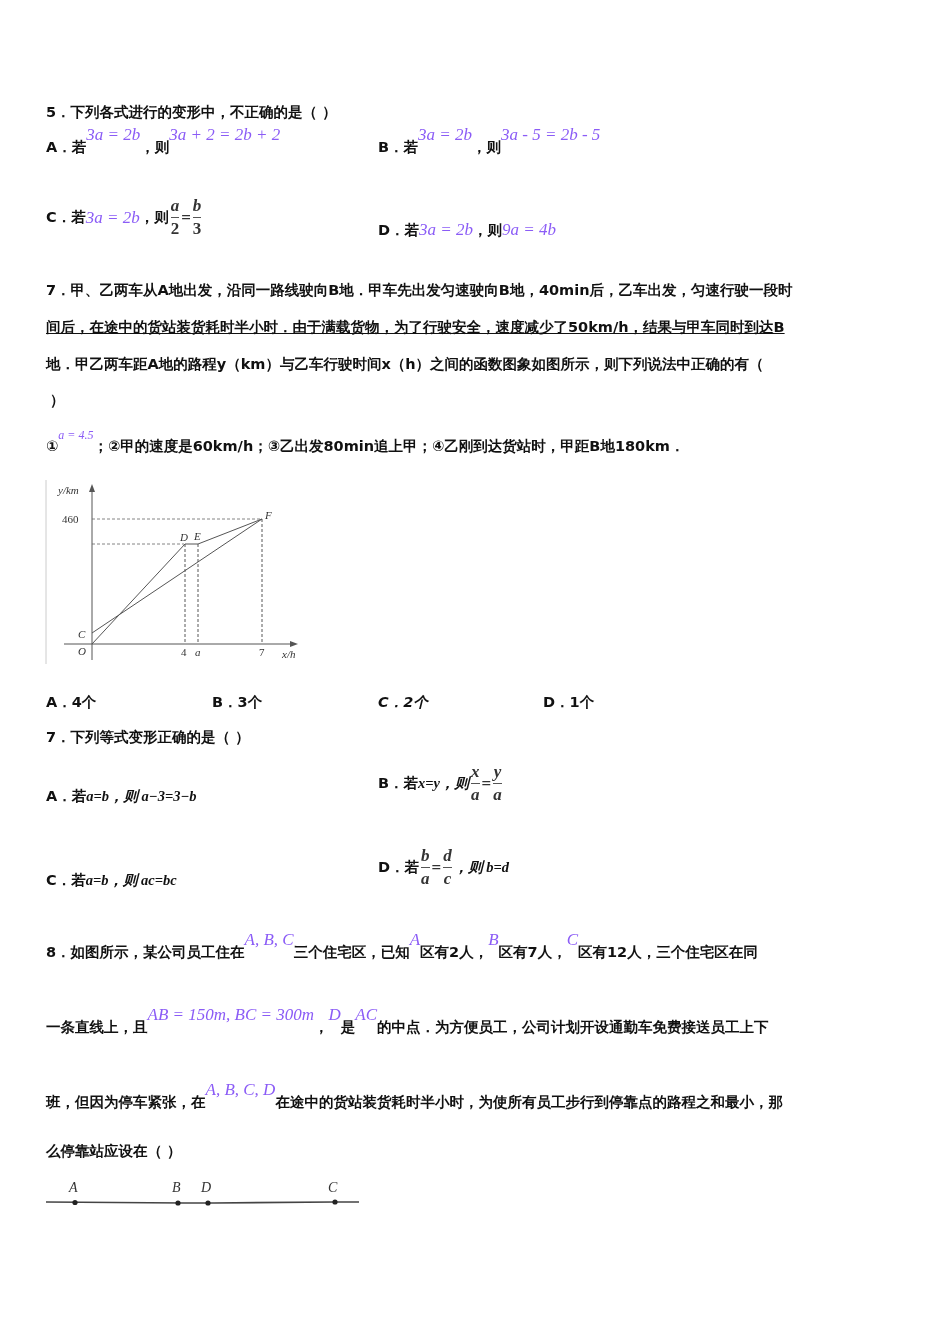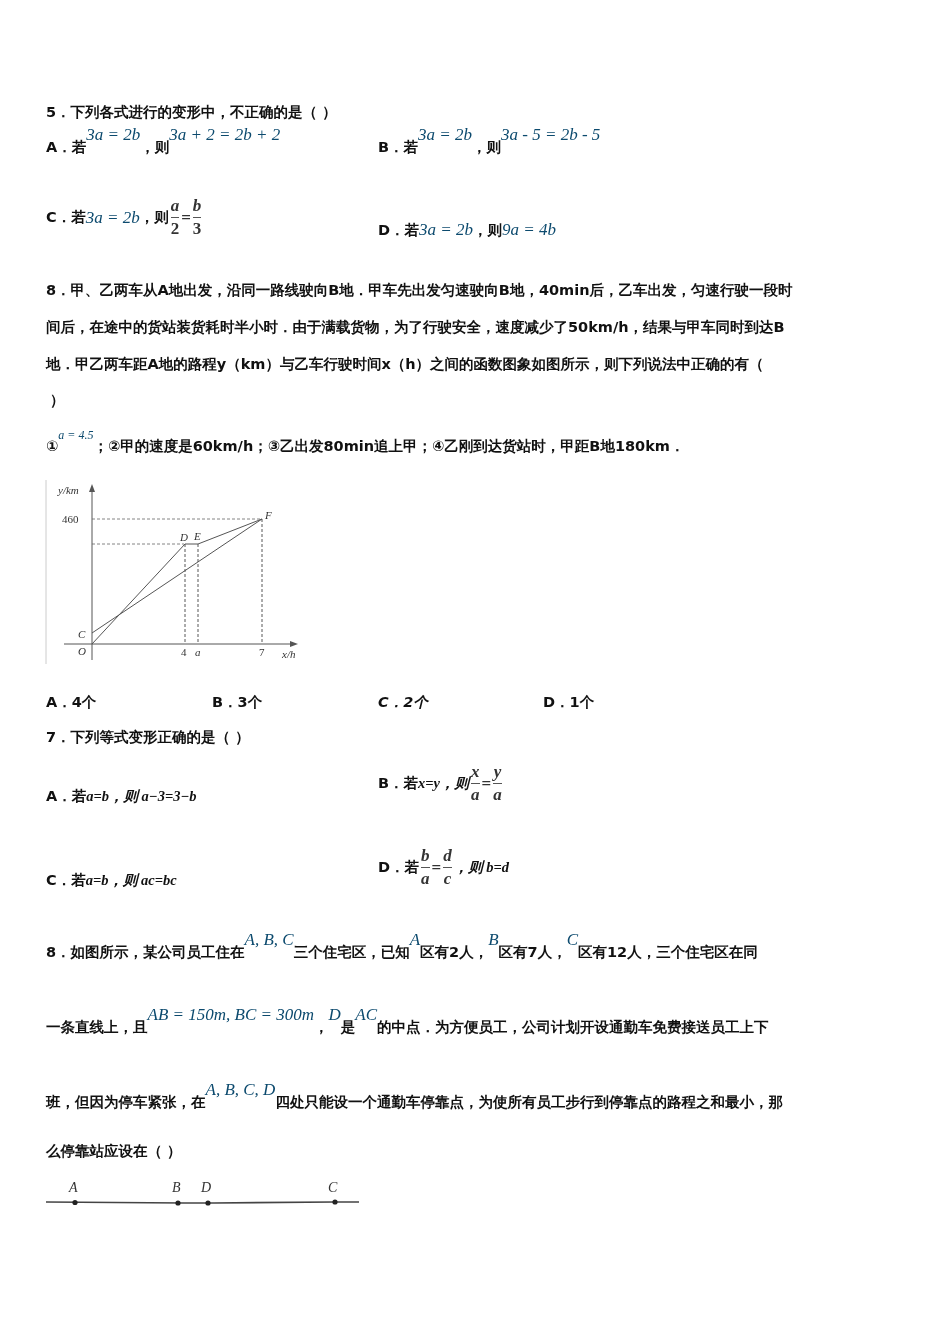--- a/index.html
+++ b/index.html
@@ -1,20 +1,20 @@
 <!DOCTYPE html>
 <html><head>
 <meta charset="utf-8">
 <style>
   html, body { margin:0; padding:0; background:#ffffff; }
   body { width:950px; height:1344px; position:relative; overflow:hidden;
          font-family:"DejaVu Sans", sans-serif; color:#111; }
   .abs { position:absolute; white-space:nowrap; }
   .q { font-weight:bold; font-size:14.5px; }
-  .m { font-family:"Liberation Serif", serif; font-style:italic; font-weight:normal; color:#0c4a6e; }
+  .m { font-family:"Liberation Serif", serif; font-style:italic; font-weight:normal; color:#8b5cf6; }
   .sup { font-size:17px; position:relative; top:-12px; }
   .mathin { font-size:17px; }
   .frac { display:inline-block; vertical-align:middle; text-align:center; position:relative; }
   .frac .num, .frac .den { display:block; font-family:"Liberation Serif", serif; font-style:italic; font-size:17px; color:#333; line-height:20px; padding:0 2px; }
   .frac .bar { display:block; border-top:1px solid #555; margin:1px 2px; }
   .eq { font-family:"Liberation Serif", serif; font-size:17px; color:#333; vertical-align:middle; }
   .serif-i { font-family:"Liberation Serif", serif; font-style:italic; font-weight:bold; }
   .line { font-size:14.5px; font-weight:bold; }
 </style>
 </head>
@@ -28,22 +28,22 @@
 <div class="abs q" style="left:378px;top:137px;">
   <span>B．若</span><span class="m sup">3a = 2b</span><span>，则</span><span class="m sup">3a - 5 = 2b - 5</span>
 </div>
 <div class="abs q" style="left:46px;top:196px;">
   <span style="vertical-align:middle;">C．若</span><span class="m mathin" style="vertical-align:middle;">3a = 2b</span><span style="vertical-align:middle;">，则</span><span class="frac"><span class="num">a</span><span class="bar"></span><span class="den" style="font-style:normal;">2</span></span><span class="eq">=</span><span class="frac"><span class="num">b</span><span class="bar"></span><span class="den" style="font-style:normal;">3</span></span>
 </div>
 <div class="abs q" style="left:378px;top:220px;">
   <span>D．若</span><span class="m mathin">3a = 2b</span><span>，则</span><span class="m mathin">9a = 4b</span>
 </div>
 
-<div class="abs line" style="left:46px;top:281px;">8．甲、乙两车从A地出发，沿同一路线驶向B地．甲车先出发匀速驶向B地，40min后，乙车出发，匀速行驶一段时</div>
-<div class="abs line" style="left:46px;top:318px;">间后，在途中的货站装货耗时半小时．由于满载货物，为了行驶安全，速度减少了50km/h，结果与甲车同时到达B</div>
+<div class="abs line" style="left:46px;top:281px;">7．甲、乙两车从A地出发，沿同一路线驶向B地．甲车先出发匀速驶向B地，40min后，乙车出发，匀速行驶一段时</div>
+<div class="abs line" style="left:46px;top:318px;text-decoration:underline;">间后，在途中的货站装货耗时半小时．由于满载货物，为了行驶安全，速度减少了50km/h，结果与甲车同时到达B</div>
 <div class="abs line" style="left:46px;top:355px;">地．甲乙两车距A地的路程y（km）与乙车行驶时间x（h）之间的函数图象如图所示，则下列说法中正确的有（</div>
 <div class="abs line" style="left:50px;top:391px;">）</div>
 <div class="abs line" style="left:46px;top:437px;">
   <span>①</span><span class="m sup" style="font-size:12px;">a = 4.5</span><span>；②甲的速度是60km/h；③乙出发80min追上甲；④乙刚到达货站时，甲距B地180km．</span>
 </div>
 
 <div class="abs" style="left:44px;top:480px;width:260px;height:186px;">
   <svg width="260" height="186" viewBox="0 0 260 186">
     <line x1="2" y1="0" x2="2" y2="184" stroke="#ccc" stroke-width="1"></line>
 
@@ -95,21 +95,21 @@
   <span style="vertical-align:middle;">D．若</span><span class="frac"><span class="num">b</span><span class="bar"></span><span class="den">a</span></span><span class="eq">=</span><span class="frac"><span class="num">d</span><span class="bar"></span><span class="den">c</span></span><span class="serif-i" style="vertical-align:middle;">，则 b=d</span>
 </div>
 
 <div class="abs line" style="left:46px;top:942px;">
   <span>8．如图所示，某公司员工住在</span><span class="m sup">A, B, C</span><span>三个住宅区，已知</span><span class="m sup">A</span><span>区有2人，</span><span class="m sup">B</span><span>区有7人，</span><span class="m sup">C</span><span>区有12人，三个住宅区在同</span>
 </div>
 <div class="abs line" style="left:46px;top:1017px;">
   <span>一条直线上，且</span><span class="m sup">AB = 150m, BC = 300m</span><span>，</span><span class="m sup">D</span><span>是</span><span class="m sup">AC</span><span>的中点．为方便员工，公司计划开设通勤车免费接送员工上下</span>
 </div>
 <div class="abs line" style="left:46px;top:1092px;">
-  <span>班，但因为停车紧张，在</span><span class="m sup">A, B, C, D</span><span>四处只能设一个通勤车停靠点，为使所有员工步行到停靠点的路程之和最小，那</span>
+  <span>班，但因为停车紧张，在</span><span class="m sup">A, B, C, D</span><span>在途中的货站装货耗时半小时，为使所有员工步行到停靠点的路程之和最小，那</span>
 </div>
 <div class="abs line" style="left:46px;top:1142px;">么停靠站应设在（    ）</div>
 
 <div class="abs" style="left:44px;top:1175px;width:320px;height:40px;">
   <svg width="320" height="40" viewBox="0 0 320 40">
     <path d="M2,27 L140,28 L170,28 L290,27 L315,27" stroke="#444" stroke-width="1.6" fill="none"></path>
     <circle cx="31" cy="27.5" r="2.6" fill="#222"></circle>
     <circle cx="134" cy="28" r="2.6" fill="#222"></circle>
     <circle cx="164" cy="28" r="2.6" fill="#222"></circle>
     <circle cx="291" cy="27" r="2.6" fill="#222"></circle>

